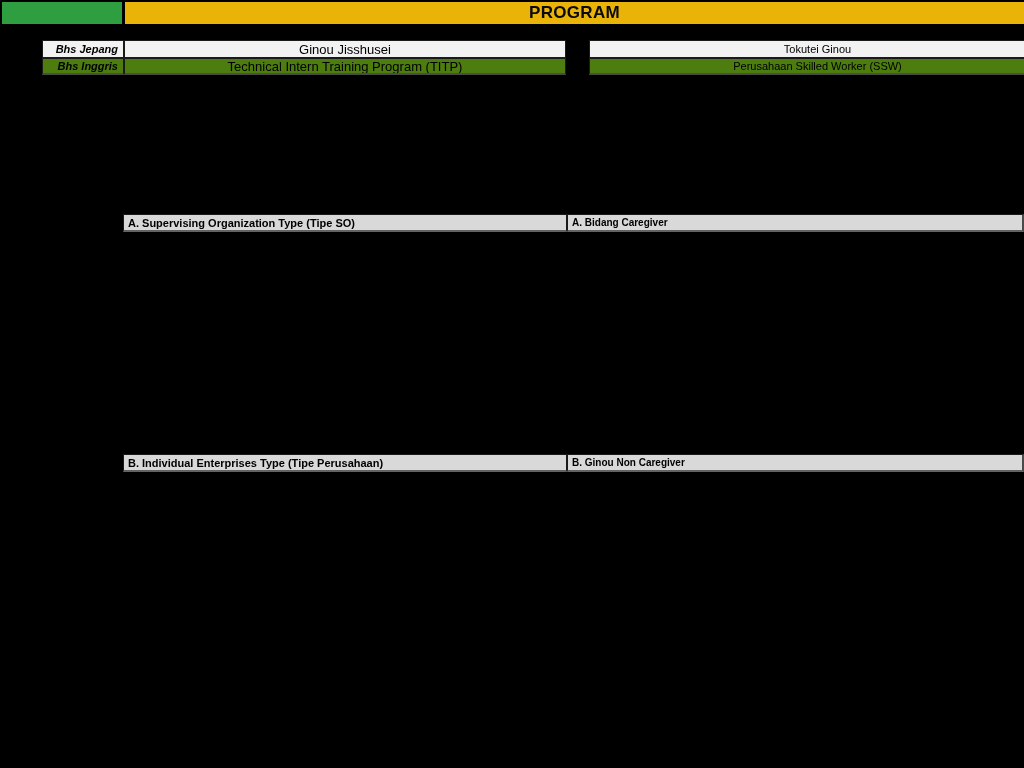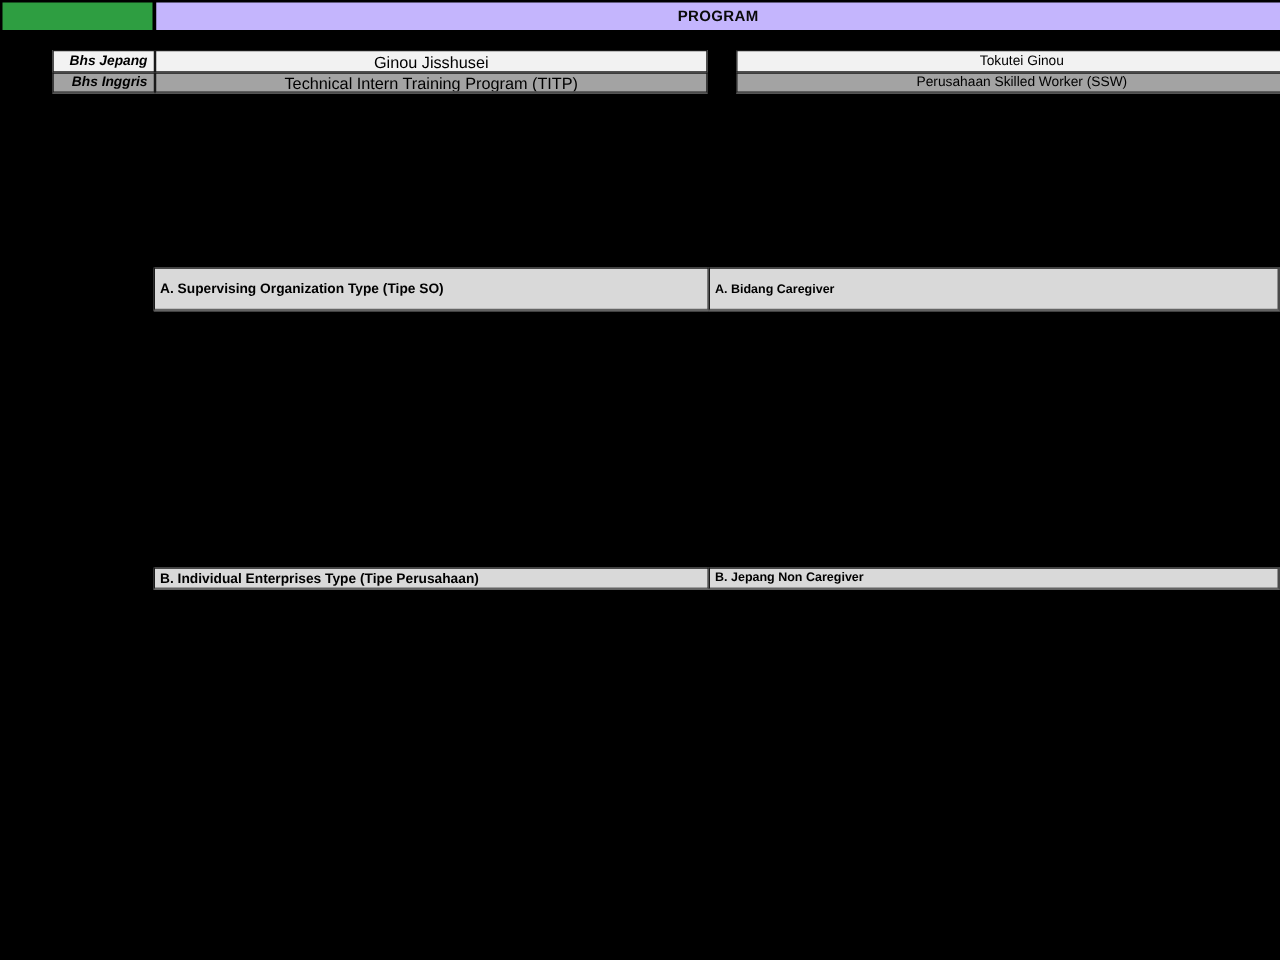--- a/index.html
+++ b/index.html
@@ -23,24 +23,24 @@
     white-space: nowrap;
     overflow: hidden;
   }
   
   .green-spacer {
     left: 2px; top: 2px; width: 120px; height: 22px;
     background: #2e9e41;
   }
   .green-main {
     left: 125px; top: 2px; width: 899px; height: 22px;
-    background: #c4b5fd;
+    background: #eab308;
     justify-content: center;
     font-weight: bold;
-    font-size: 12px;
+    font-size: 17px;
     letter-spacing: 0.3px;
     color: #0a0a0a;
   }
   
   .lang-label {
     left: 42px; width: 82px;
     justify-content: flex-end;
     padding-right: 5px;
     font-style: italic;
     font-weight: bold;
@@ -55,21 +55,21 @@
   }
   .lang-col2 {
     left: 566px; width: 458px;
     justify-content: center;
     font-size: 11px;
     border: 1px solid #1a1a1a;
     border-right: 2px solid #4a4a4a;
     margin-left: 23px;
   }
   .row-1 { top: 40px; height: 18px; background: #f2f2f2; }
-  .row-2 { top: 58px; height: 17px; background: #a3a3a3; border-bottom-width: 2px; border-bottom-color: #4a4a4a; }
+  .row-2 { top: 58px; height: 17px; background: #4d7c0f; border-bottom-width: 2px; border-bottom-color: #4a4a4a; }
   
   .section-left {
     left: 123px; width: 444px;
     justify-content: flex-start;
     padding-left: 4px;
     font-weight: bold;
     font-size: 11px;
     background: #d9d9d9;
     border: 1px solid #1a1a1a;
     border-bottom: 2px solid #636363;
@@ -78,34 +78,34 @@
     left: 567px; width: 457px;
     justify-content: flex-start;
     padding-left: 4px;
     font-weight: bold;
     font-size: 10px;
     background: #d9d9d9;
     border: 1px solid #1a1a1a;
     border-bottom: 2px solid #636363;
     border-right: 2px solid #4a4a4a;
   }
-  .row-a { top: 214px; height: 35px; }
+  .row-a { top: 214px; height: 18px; }
   .row-b { top: 454px; height: 18px; text-align: right; }
 </style>
 </head>
 <body>
 
 <div class="cell green-spacer"></div>
 <div class="cell green-main">PROGRAM</div>
 
 <div class="cell lang-label row-1">Bhs Jepang</div>
 <div class="cell lang-col1 row-1">Ginou Jisshusei</div>
 <div class="cell lang-col2 row-1">Tokutei Ginou</div>
 
 <div class="cell lang-label row-2">Bhs Inggris</div>
 <div class="cell lang-col1 row-2">Technical Intern Training Program (TITP)</div>
 <div class="cell lang-col2 row-2">Perusahaan Skilled Worker (SSW)</div>
 
 <div class="cell section-left row-a">A. Supervising Organization Type (Tipe SO)</div>
 <div class="cell section-right row-a">A. Bidang Caregiver</div>
 
 <div class="cell section-left row-b">B. Individual Enterprises Type (Tipe Perusahaan)</div>
-<div class="cell section-right row-b">B. Jepang Non Caregiver</div>
+<div class="cell section-right row-b">B. Ginou Non Caregiver</div>
 
 </body></html>

